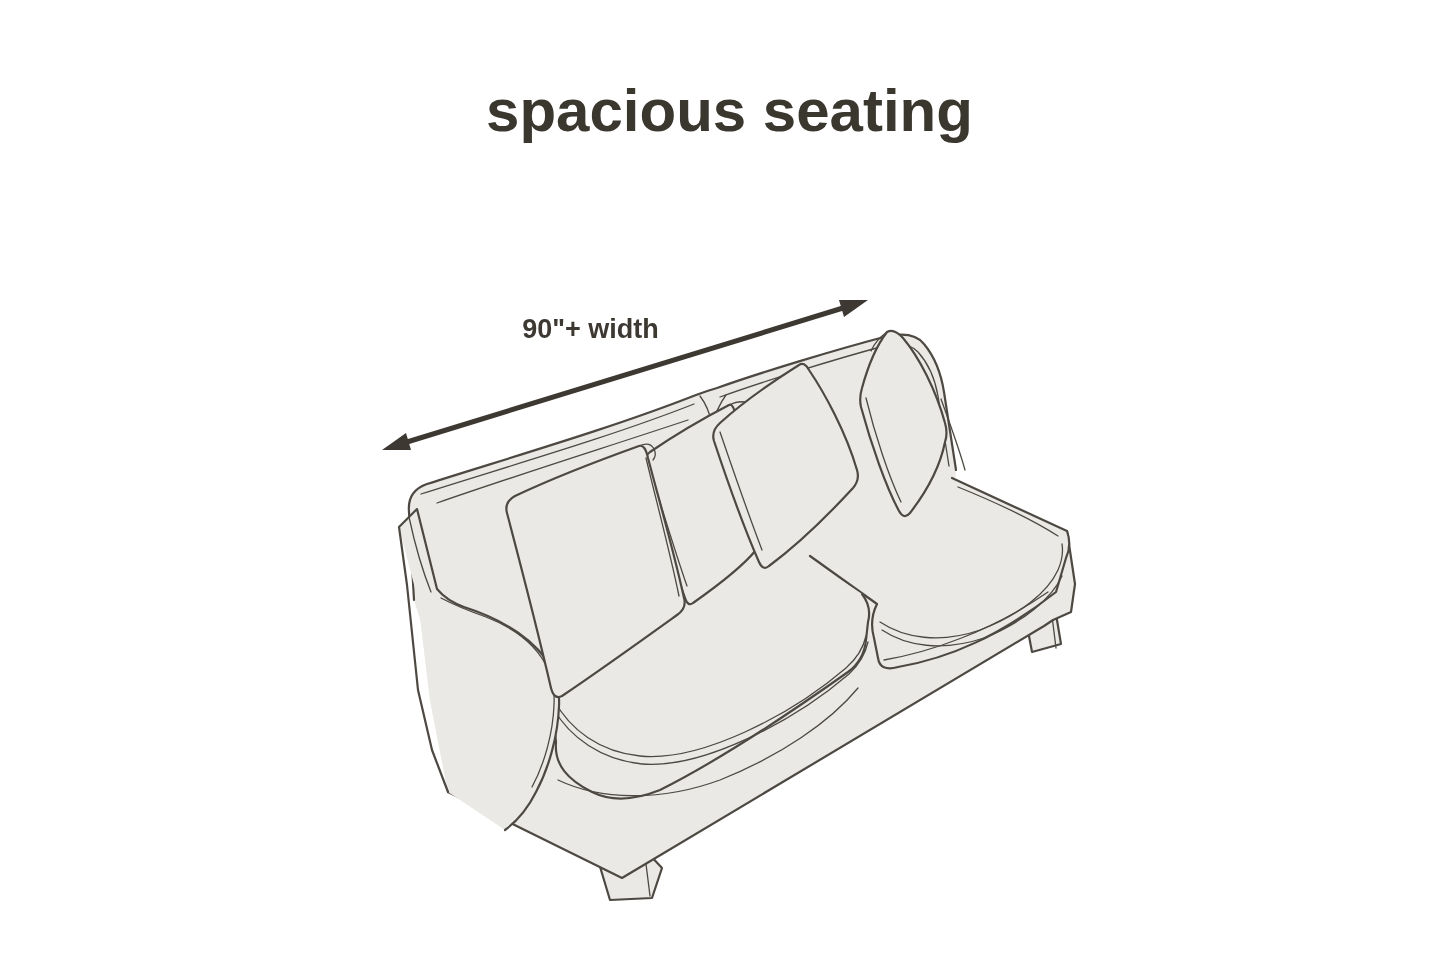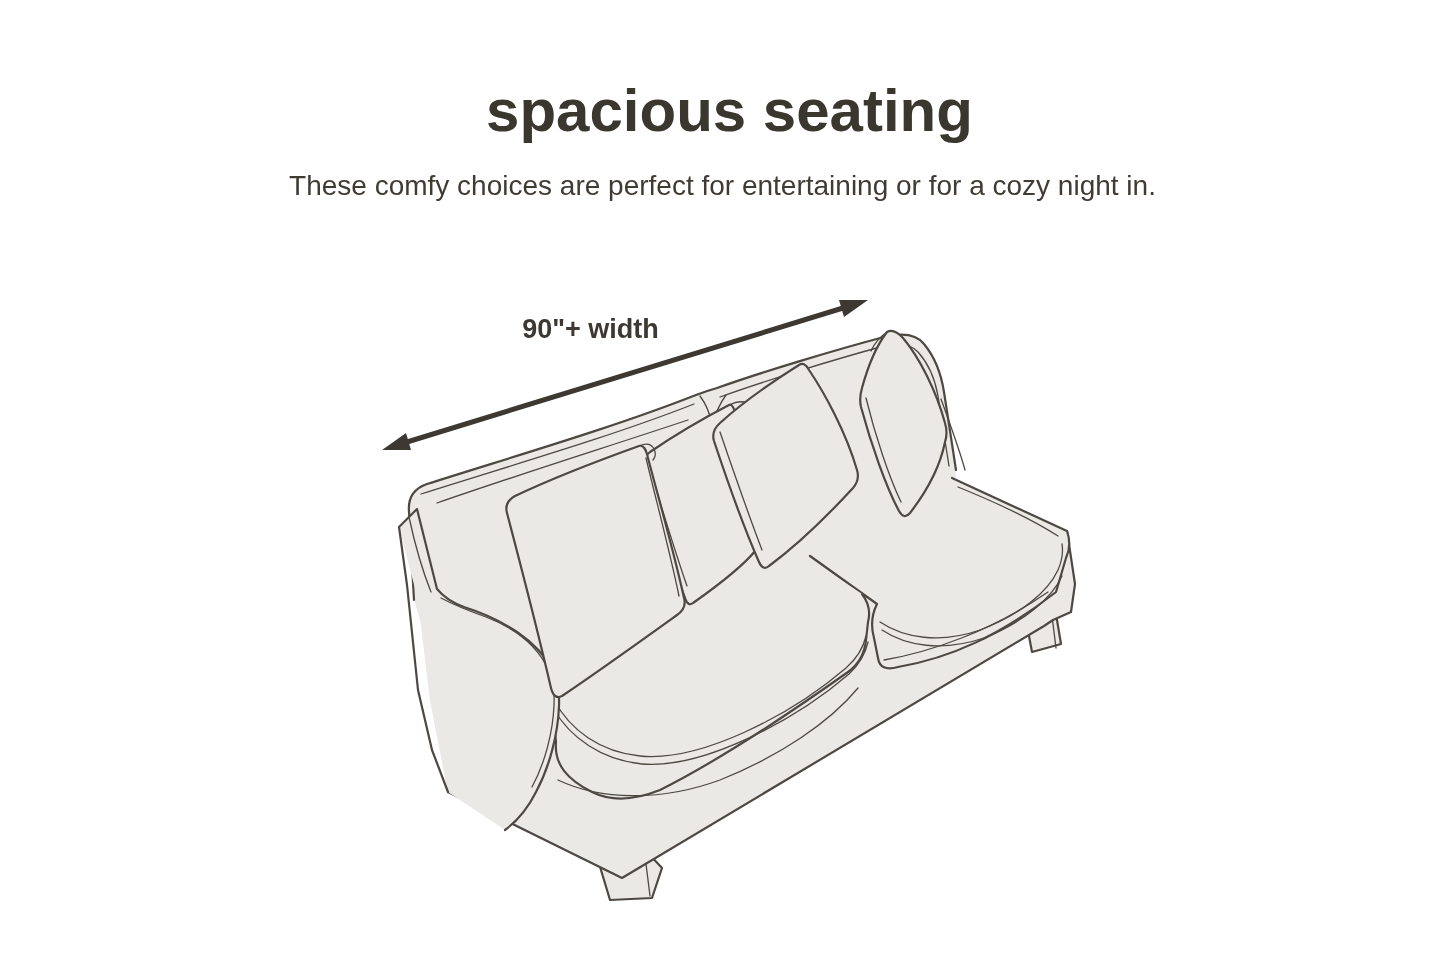--- a/index.html
+++ b/index.html
@@ -46,21 +46,20 @@
   .arrow-head{fill:var(--arrow);stroke:none;}
 </style>
 </head>
 <body>
 
 <div class="canvas">
 
   <h1 class="title">spacious seating</h1>
 
   <p class="subtitle">
-    <span>These comfy choices are perfect for entertaining or for a cozy night in.</span>
   </p>
 
   <svg class="figure" width="1445" height="964" viewBox="0 0 1445 964" aria-hidden="true">
 
     <g>
       <path class="arrow-line" d="M 394,446 L 856,304"></path>
       <polygon class="arrow-head" points="382,450 411,450 406,433"></polygon>
       <polygon class="arrow-head" points="868,300 844,317 839,300"></polygon>
     </g>
 

